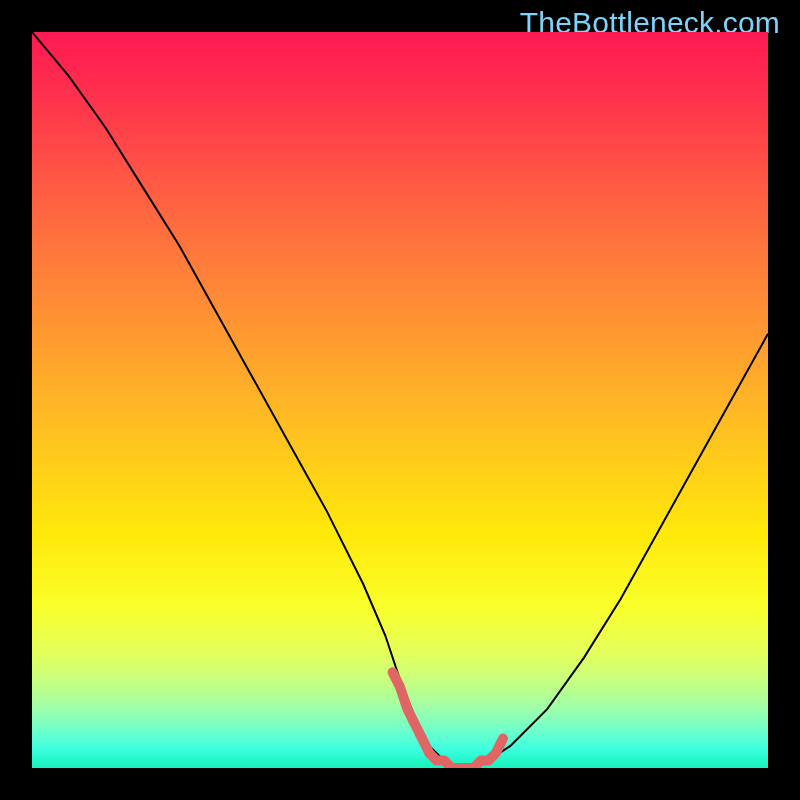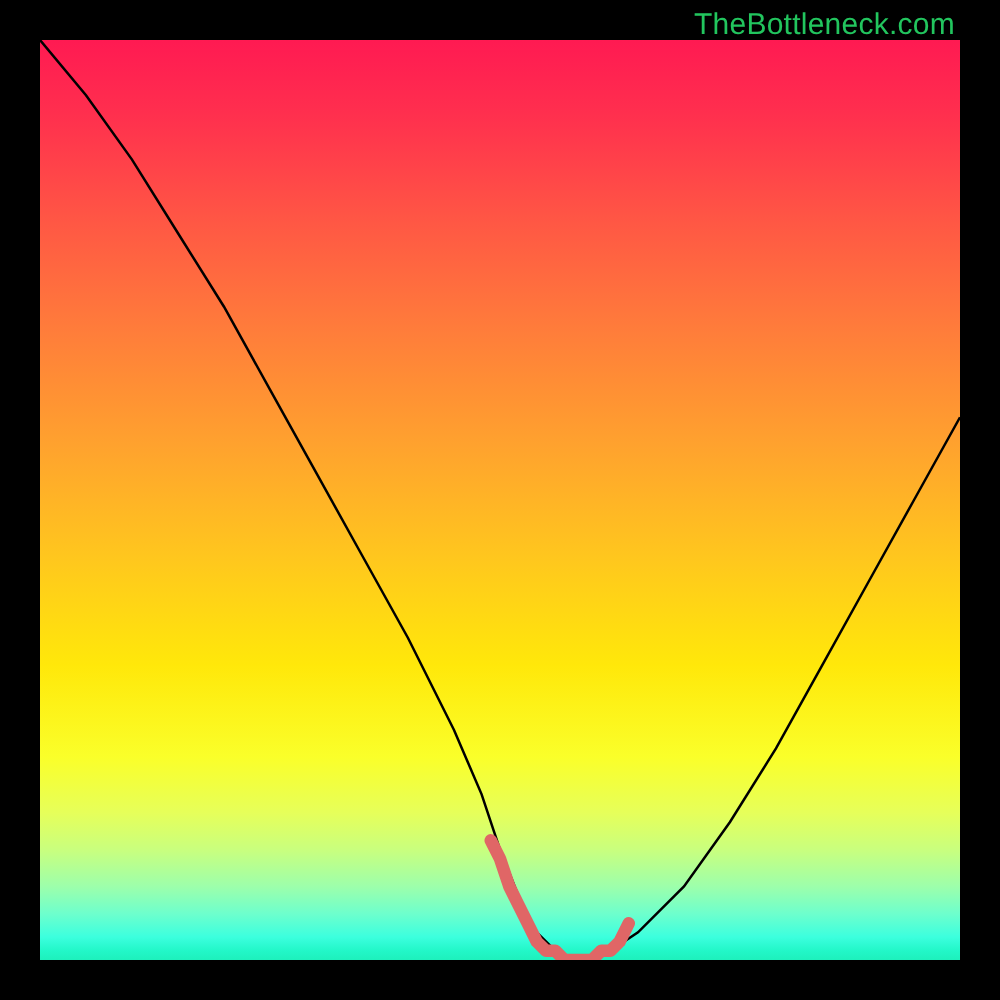--- a/index.html
+++ b/index.html
@@ -47,23 +47,23 @@
   }
   .curve-svg {
     position: absolute;
     inset: 0;
     width: 736px;
     height: 736px;
   }
   .watermark {
     position: absolute;
     top: 6px;
-    right: 36px;
-    color: #22c55e;
-    font-size: 24px;
+    right: 20px;
+    color: #7dd3fc;
+    font-size: 30px;
     letter-spacing: 0.2px;
     font-weight: 400;
     user-select: none;
   }
 </style>
 </head>
 <body>
 
 <div class="frame">
   <div class="watermark">TheBottleneck.com</div>

